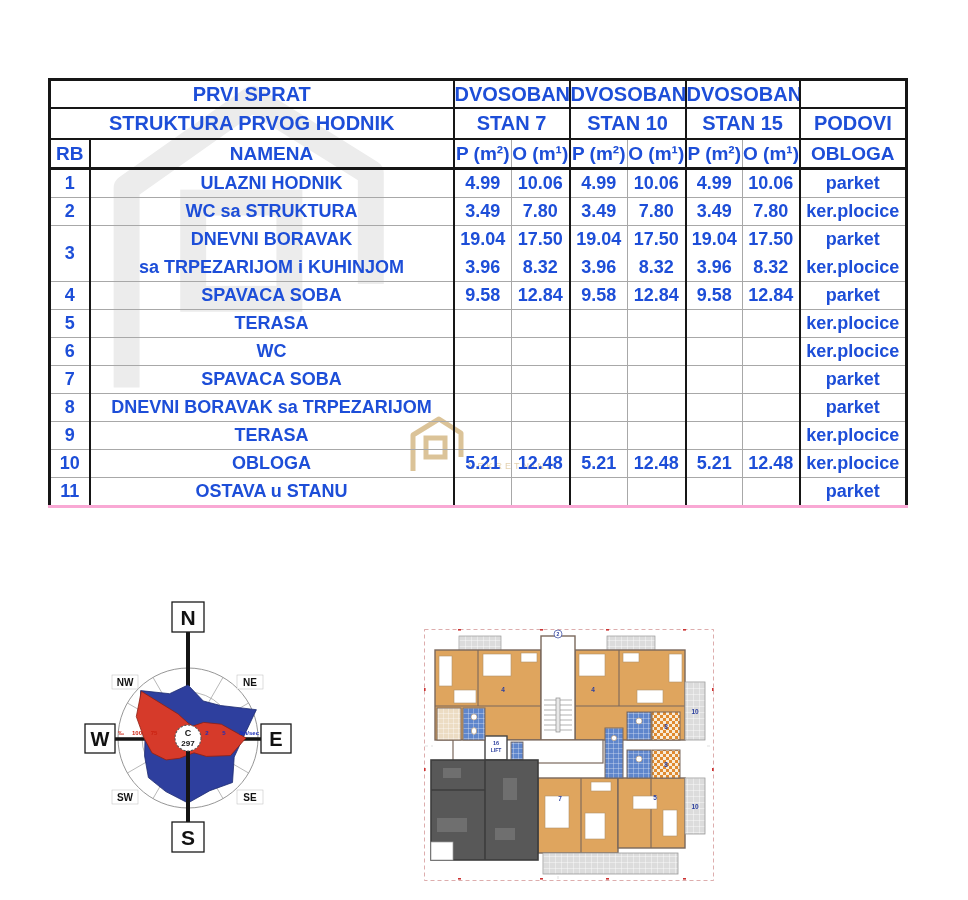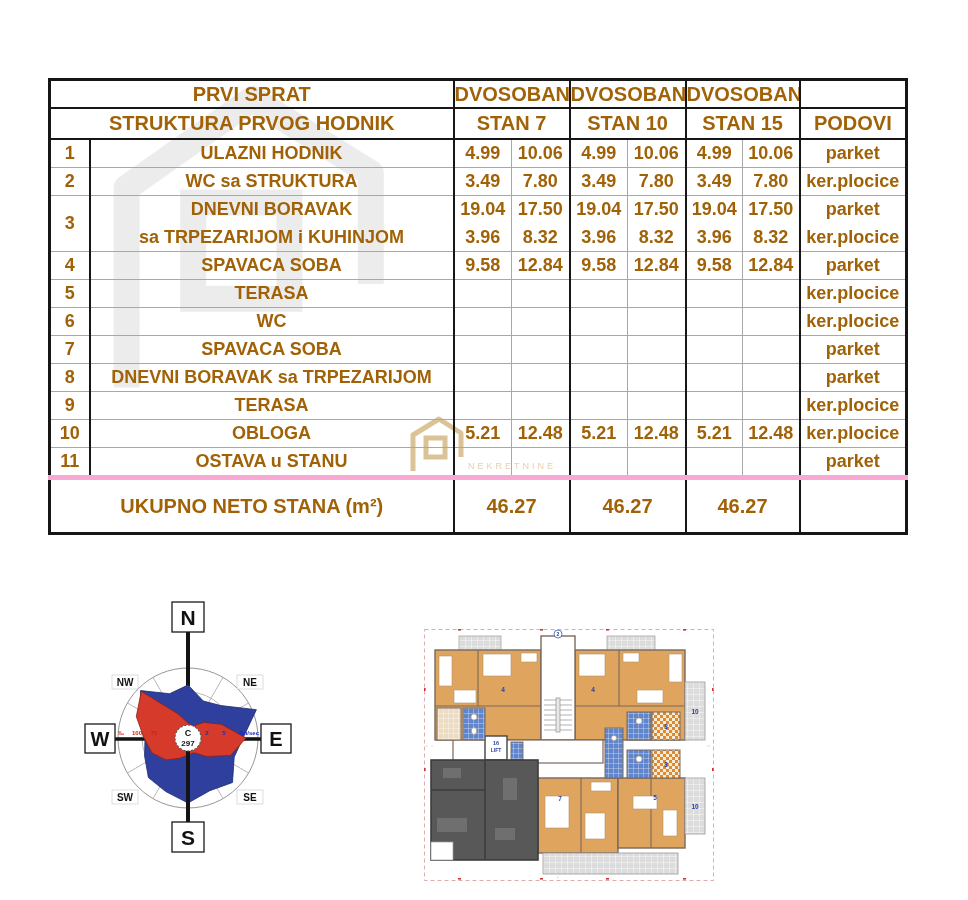--- a/index.html
+++ b/index.html
@@ -5,29 +5,29 @@
   html,body{margin:0;padding:0;background:#fff;}
   .sheet{position:relative;width:968px;height:900px;background:#fff;overflow:hidden;
          font-family:"Liberation Sans",sans-serif;}
   
   .wm{position:absolute;z-index:0;pointer-events:none;}
   .wm-text{position:absolute;z-index:0;font-family:"Liberation Sans",sans-serif;
            font-size:9px;font-weight:normal;letter-spacing:3px;color:#cdab6d;opacity:.55;}
   
   .spec-wrap{position:absolute;left:48px;top:78px;z-index:1;}
   table.spec{border-collapse:collapse;table-layout:fixed;width:857px;
-             font-weight:bold;color:#a16207;background:transparent;
+             font-weight:bold;color:#1d4ed8;background:transparent;
              border:3px solid #161616;padding-left:35px;}
   table.spec td{padding:0;text-align:center;vertical-align:middle;white-space:nowrap;overflow:hidden;background:transparent;}
   tr.h1 td{height:26px;font-size:20px;border-bottom:2px solid #161616;}
   tr.h2 td{height:29px;font-size:20px;border-bottom:2px solid #161616;}
   tr.h3 td{height:27px;font-size:19px;border-bottom:3px solid #161616;}
   tr.dr td{height:27px;font-size:18px;border-bottom:1px solid #a8a8a8;}
   tr.dbl td{height:55px;}
-  tr.r11 td{border-bottom:5px solid #f9a8d4;}
+  tr.r11 td{border-bottom:3px solid #f9a8d4;}
   tr.total td{height:52px;font-size:20px;border-bottom:none;}
   .thickR{border-right:2.5px solid #161616;}
   .thinR{border-right:1px solid #a8a8a8;}
   .stack{display:flex;flex-direction:column;justify-content:space-around;height:100%;}
   
   .compass{position:absolute;left:80px;top:596px;z-index:1;}
   .plan{position:absolute;left:423px;top:628px;z-index:1;}
   svg text{font-family:"Liberation Sans",sans-serif;}
 </style>
 </head>
@@ -70,20 +70,31 @@
       </tr>
 
       <tr class="h2">
         <td colspan="2" class="thickR">STRUKTURA PRVOG HODNIK</td>
         <td colspan="2" class="thickR">STAN 7</td>
         <td colspan="2" class="thickR">STAN 10</td>
         <td colspan="2" class="thickR">STAN 15</td>
         <td>PODOVI</td>
       </tr>
 
+      <tr class="h3">
+        <td class="thickR">RB</td>
+        <td class="thickR">NAMENA</td>
+        <td class="thinR">P (m²)</td>
+        <td class="thickR">O (m¹)</td>
+        <td class="thinR">P (m²)</td>
+        <td class="thickR">O (m¹)</td>
+        <td class="thinR">P (m²)</td>
+        <td class="thickR">O (m¹)</td>
+        <td>OBLOGA</td>
+      </tr>
 
       <tr class="dr">
         <td class="thickR">1</td>
         <td class="thickR">ULAZNI HODNIK</td>
         <td class="thinR">4.99</td>
         <td class="thickR">10.06</td>
         <td class="thinR">4.99</td>
         <td class="thickR">10.06</td>
         <td class="thinR">4.99</td>
         <td class="thickR">10.06</td>
@@ -243,27 +254,20 @@
         <td class="thickR">OSTAVA u STANU</td>
         <td class="thinR"></td>
         <td class="thickR"></td>
         <td class="thinR"></td>
         <td class="thickR"></td>
         <td class="thinR"></td>
         <td class="thickR"></td>
         <td>parket</td>
       </tr>
 
-      <tr class="total">
-        <td colspan="2" class="thickR">UKUPNO NETO STANA (m²)</td>
-        <td colspan="2" class="thickR">46.27</td>
-        <td colspan="2" class="thickR">46.27</td>
-        <td colspan="2" class="thickR">46.27</td>
-        <td></td>
-      </tr>
     </tbody>
       </table>
   </div>
 
   <svg class="compass" width="215" height="264" viewBox="0 0 215 264">
 
     <circle cx="108" cy="142" r="70" fill="none" stroke="#8a8a8a" stroke-width="0.9"></circle>
     <circle cx="108" cy="142" r="46" fill="none" stroke="#9a9a9a" stroke-width="0.7"></circle>
     <g stroke="#9a9a9a" stroke-width="0.7">
         <line x1="108.0" y1="129.0" x2="108.0" y2="72.0"></line>

